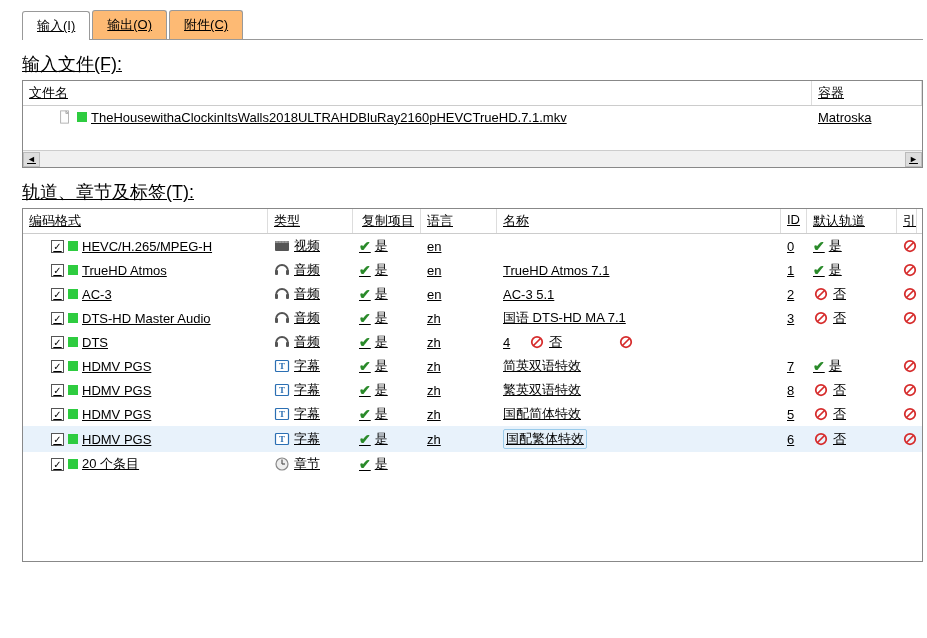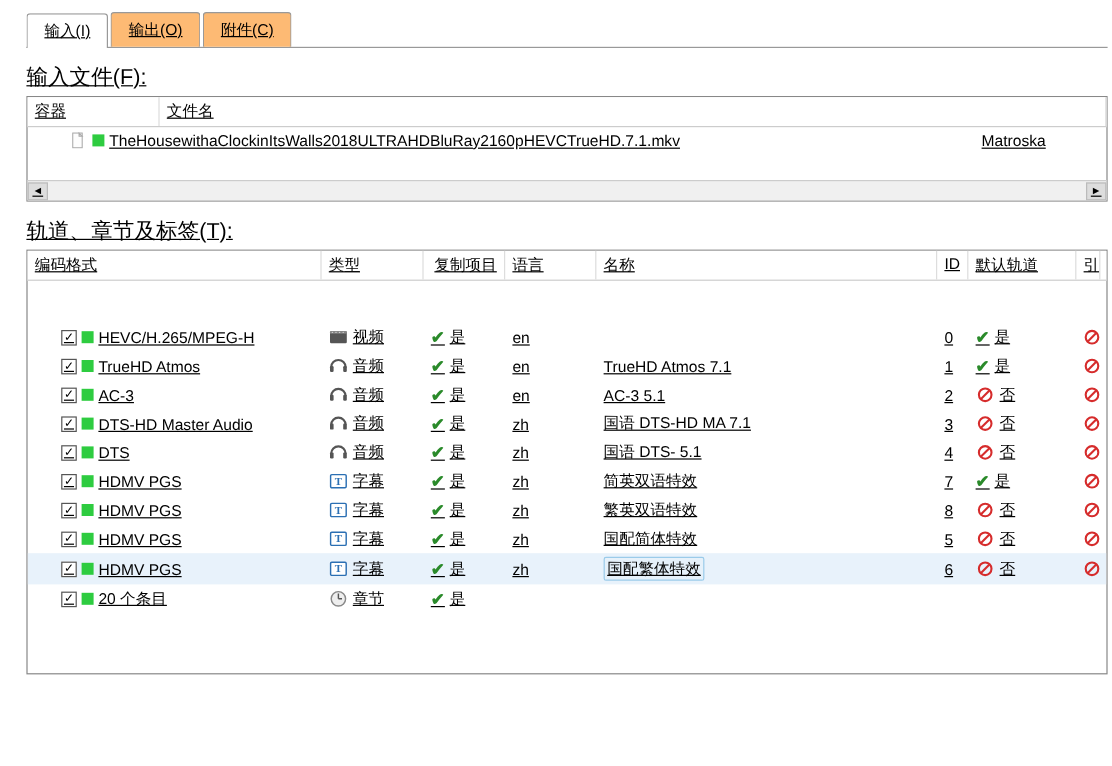--- a/index.html
+++ b/index.html
@@ -9,21 +9,21 @@
 .file-tab { display: flex; align-items: center; border: 1px solid #888; border-bottom: none; background: #f8f8f8; padding: 3px 6px; font-size: 13px; max-width: 660px; }
 .file-tab-label { white-space: nowrap; overflow: hidden; }
 .close-btn { margin-left: 6px; width: 16px; height: 16px; background: #e86b5c; color: #fff; border-radius: 3px; display: flex; align-items: center; justify-content: center; font-size: 10px; cursor: pointer; font-weight: bold; }
 .content { padding: 10px 4px 4px 22px; text-decoration: underline; }
 .tabs-row { display: flex; border-bottom: 1px solid #999; }
 .tab { padding: 5px 14px; border: 1px solid #999; border-bottom: none; margin-right: 2px; background: #fdba74; cursor: pointer; font-size: 13px; border-radius: 3px 3px 0 0; }
 .tab.active { background: #fff; position: relative; top: 1px; }
 .section-label { margin: 12px 0 4px 0; font-size: 18px; }
 .panel { border: 1px solid #888; background: #fff; }
 .files-panel { height: 88px; display: flex; flex-direction: column; }
-.tracks-panel { height: 354px; display: flex; flex-direction: column; gap: 35px; }
+.tracks-panel { height: 354px; display: flex; flex-direction: column; }
 .header-row { display: flex; background: #fff; border-bottom: 1px solid #ccc; font-size: 13px; }
 .hcell { padding: 3px 6px; border-right: 1px solid #ddd; white-space: nowrap; overflow: hidden; }
 .body-rows { flex: 1; overflow: auto; }
 .row { display: flex; align-items: center; font-size: 13px; }
 .row.selected { background: #e8f2fb; }
 .cell { padding: 3px 6px; white-space: nowrap; overflow: hidden; display: flex; align-items: center; gap: 4px; }
 .hscroll { height: 17px; border-top: 1px solid #ccc; background: #f0f0f0; display: flex; align-items: center; }
 .hscroll .arrow { width: 17px; height: 15px; background: #ddd; border: 1px solid #bbb; display: flex; align-items: center; justify-content: center; font-size: 9px; cursor: pointer; }
 .hscroll .track { flex: 1; }
 .chk { width: 13px; height: 13px; border: 1px solid #555; display: inline-flex; align-items: center; justify-content: center; font-size: 10px; background: #fff; }
@@ -59,22 +59,22 @@
   <div class="tabs-row">
     <div class="tab active">输入(I)</div>
     <div class="tab">输出(O)</div>
     <div class="tab">附件(C)</div>
   </div>
 
   <div class="section-label">输入文件(F):</div>
 
   <div class="panel files-panel">
     <div class="header-row">
+      <div class="hcell f-name">文件名</div>
       <div class="hcell f-cont">容器</div>
-      <div class="hcell f-name">文件名</div>
     </div>
     <div class="body-rows" id="files-body">
           <div class="row">
             <div class="cell f-name" style="padding-left:34px">
               <span class="ico">
                 <svg class="file-leaf-ico" viewBox="0 0 16 16">
                   <rect x="3" y="1" width="9" height="14" fill="#fdfdfd" stroke="#aaa"></rect>
                   <path d="M9 1 L12 4 L9 4 Z" fill="#ddd" stroke="#aaa"></path>
                 </svg>
               </span>
@@ -284,23 +284,20 @@
                   <rect x="12" y="8" width="3" height="5" rx="1" fill="#555"></rect>
                 </svg>
               </span>
               <span>音频</span>
             </div>
             <div class="cell t-copy">
               <span class="green-check">✔</span> 
               <span>是</span>
             </div>
             <div class="cell t-lang">zh</div>
-            <div class="cell t-name">
-              <span class="name-span">国语 DTS- 5.1</span>
-            </div>
             <div class="cell t-id">4</div>
             <div class="cell t-def">
               <span class="ico">
                 <svg class="deny-circ" viewBox="0 0 16 16">
                   <circle cx="8" cy="8" r="6" fill="none" stroke="#d62c2c" stroke-width="2"></circle>
                   <line x1="4" y1="12" x2="12" y2="4" stroke="#d62c2c" stroke-width="2"></line>
                 </svg>
               </span> 
               <span>否</span>
             </div>

